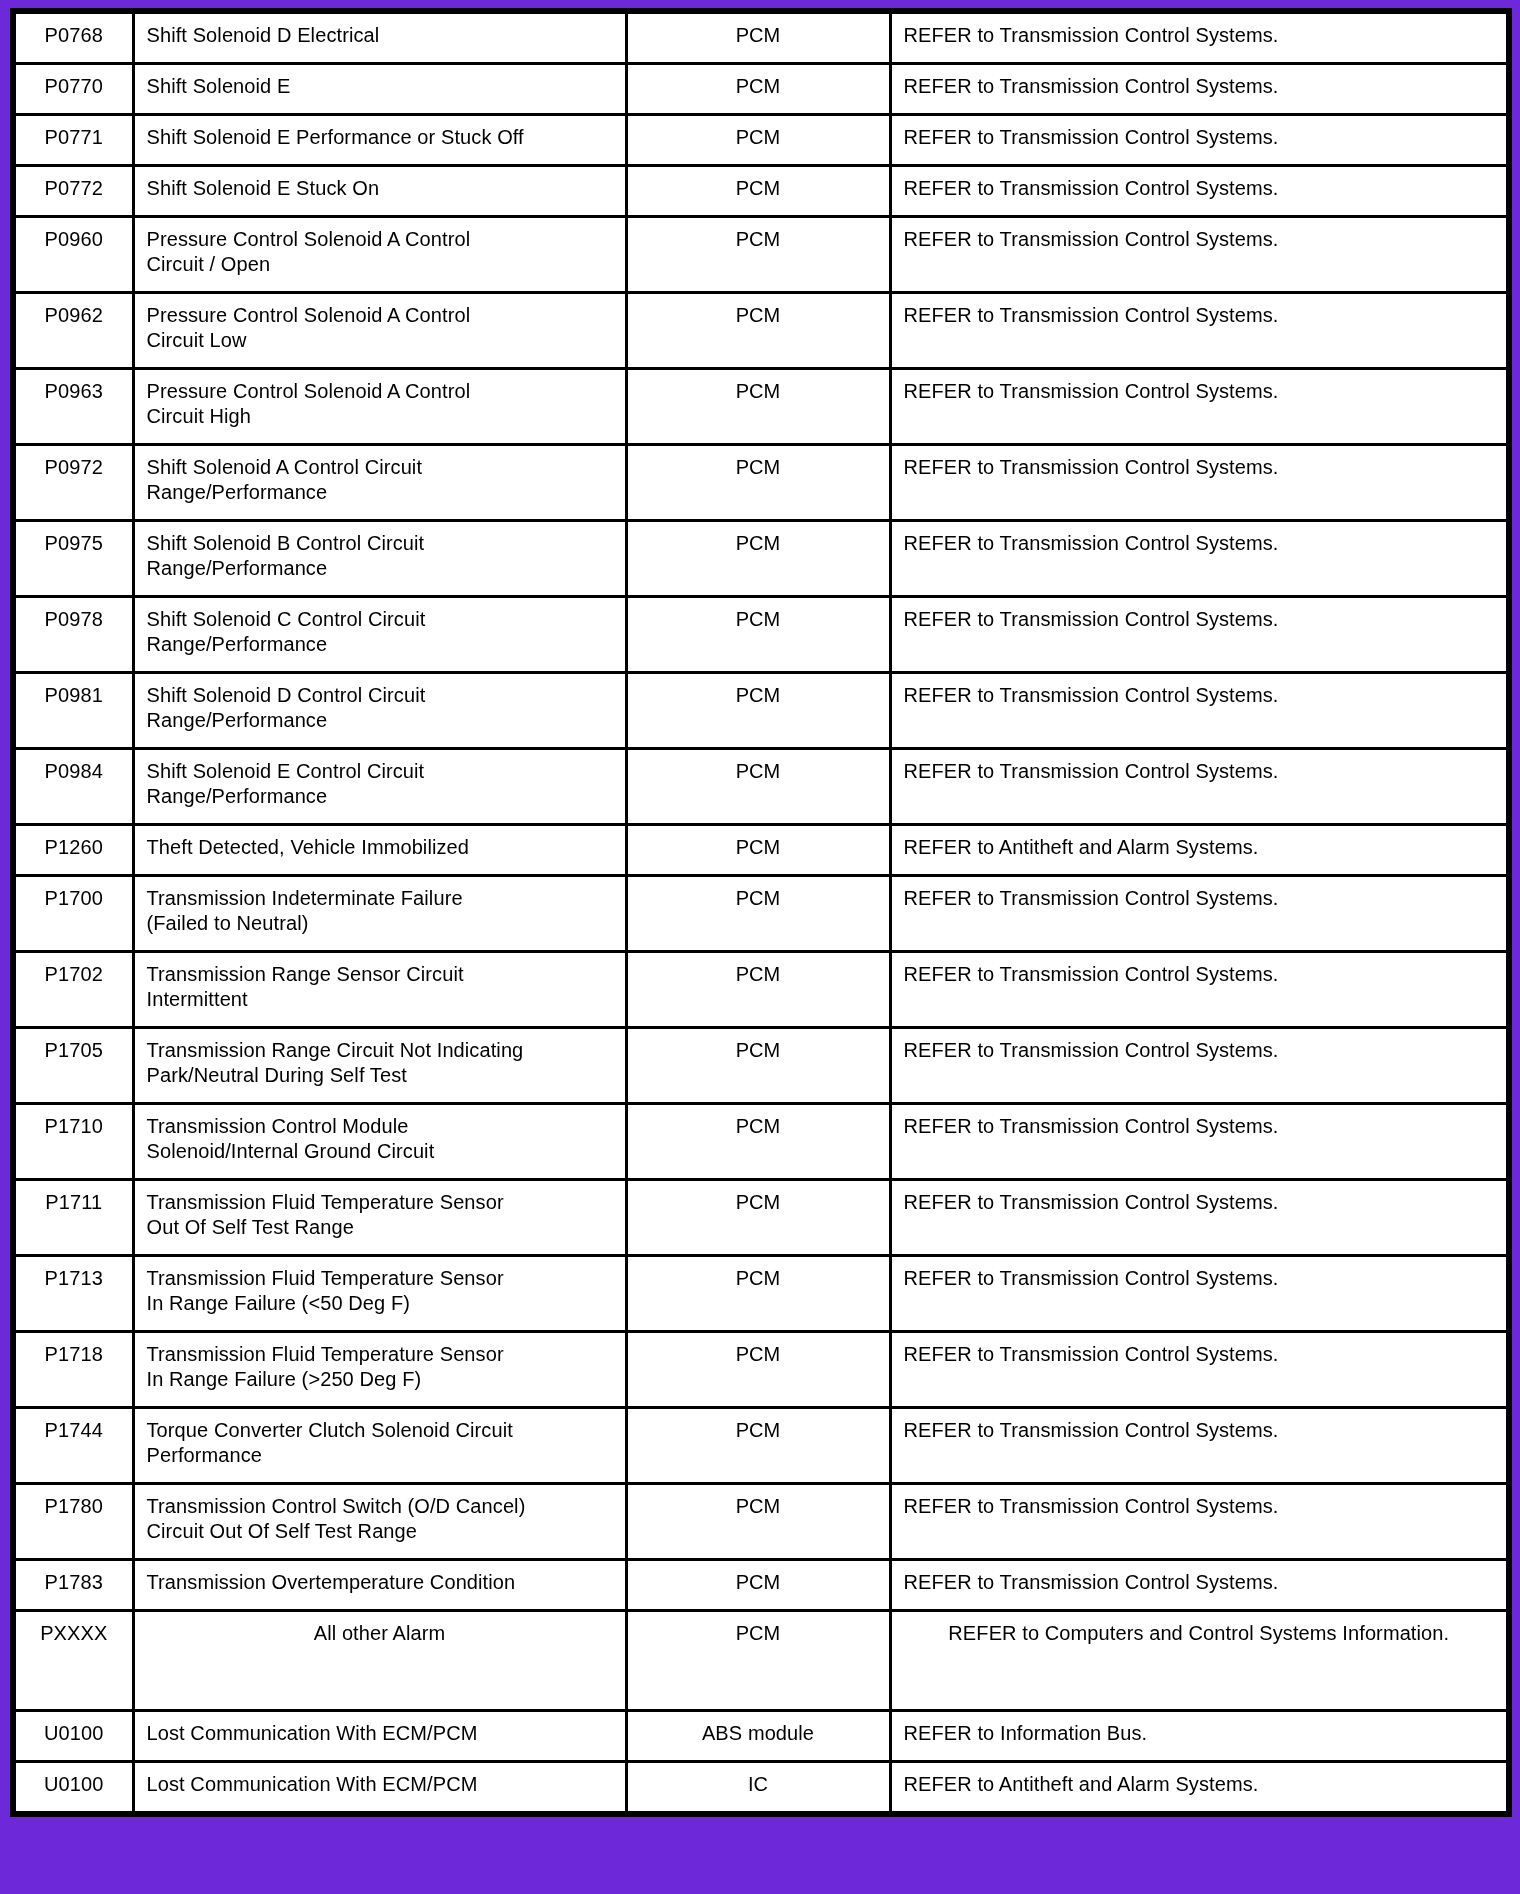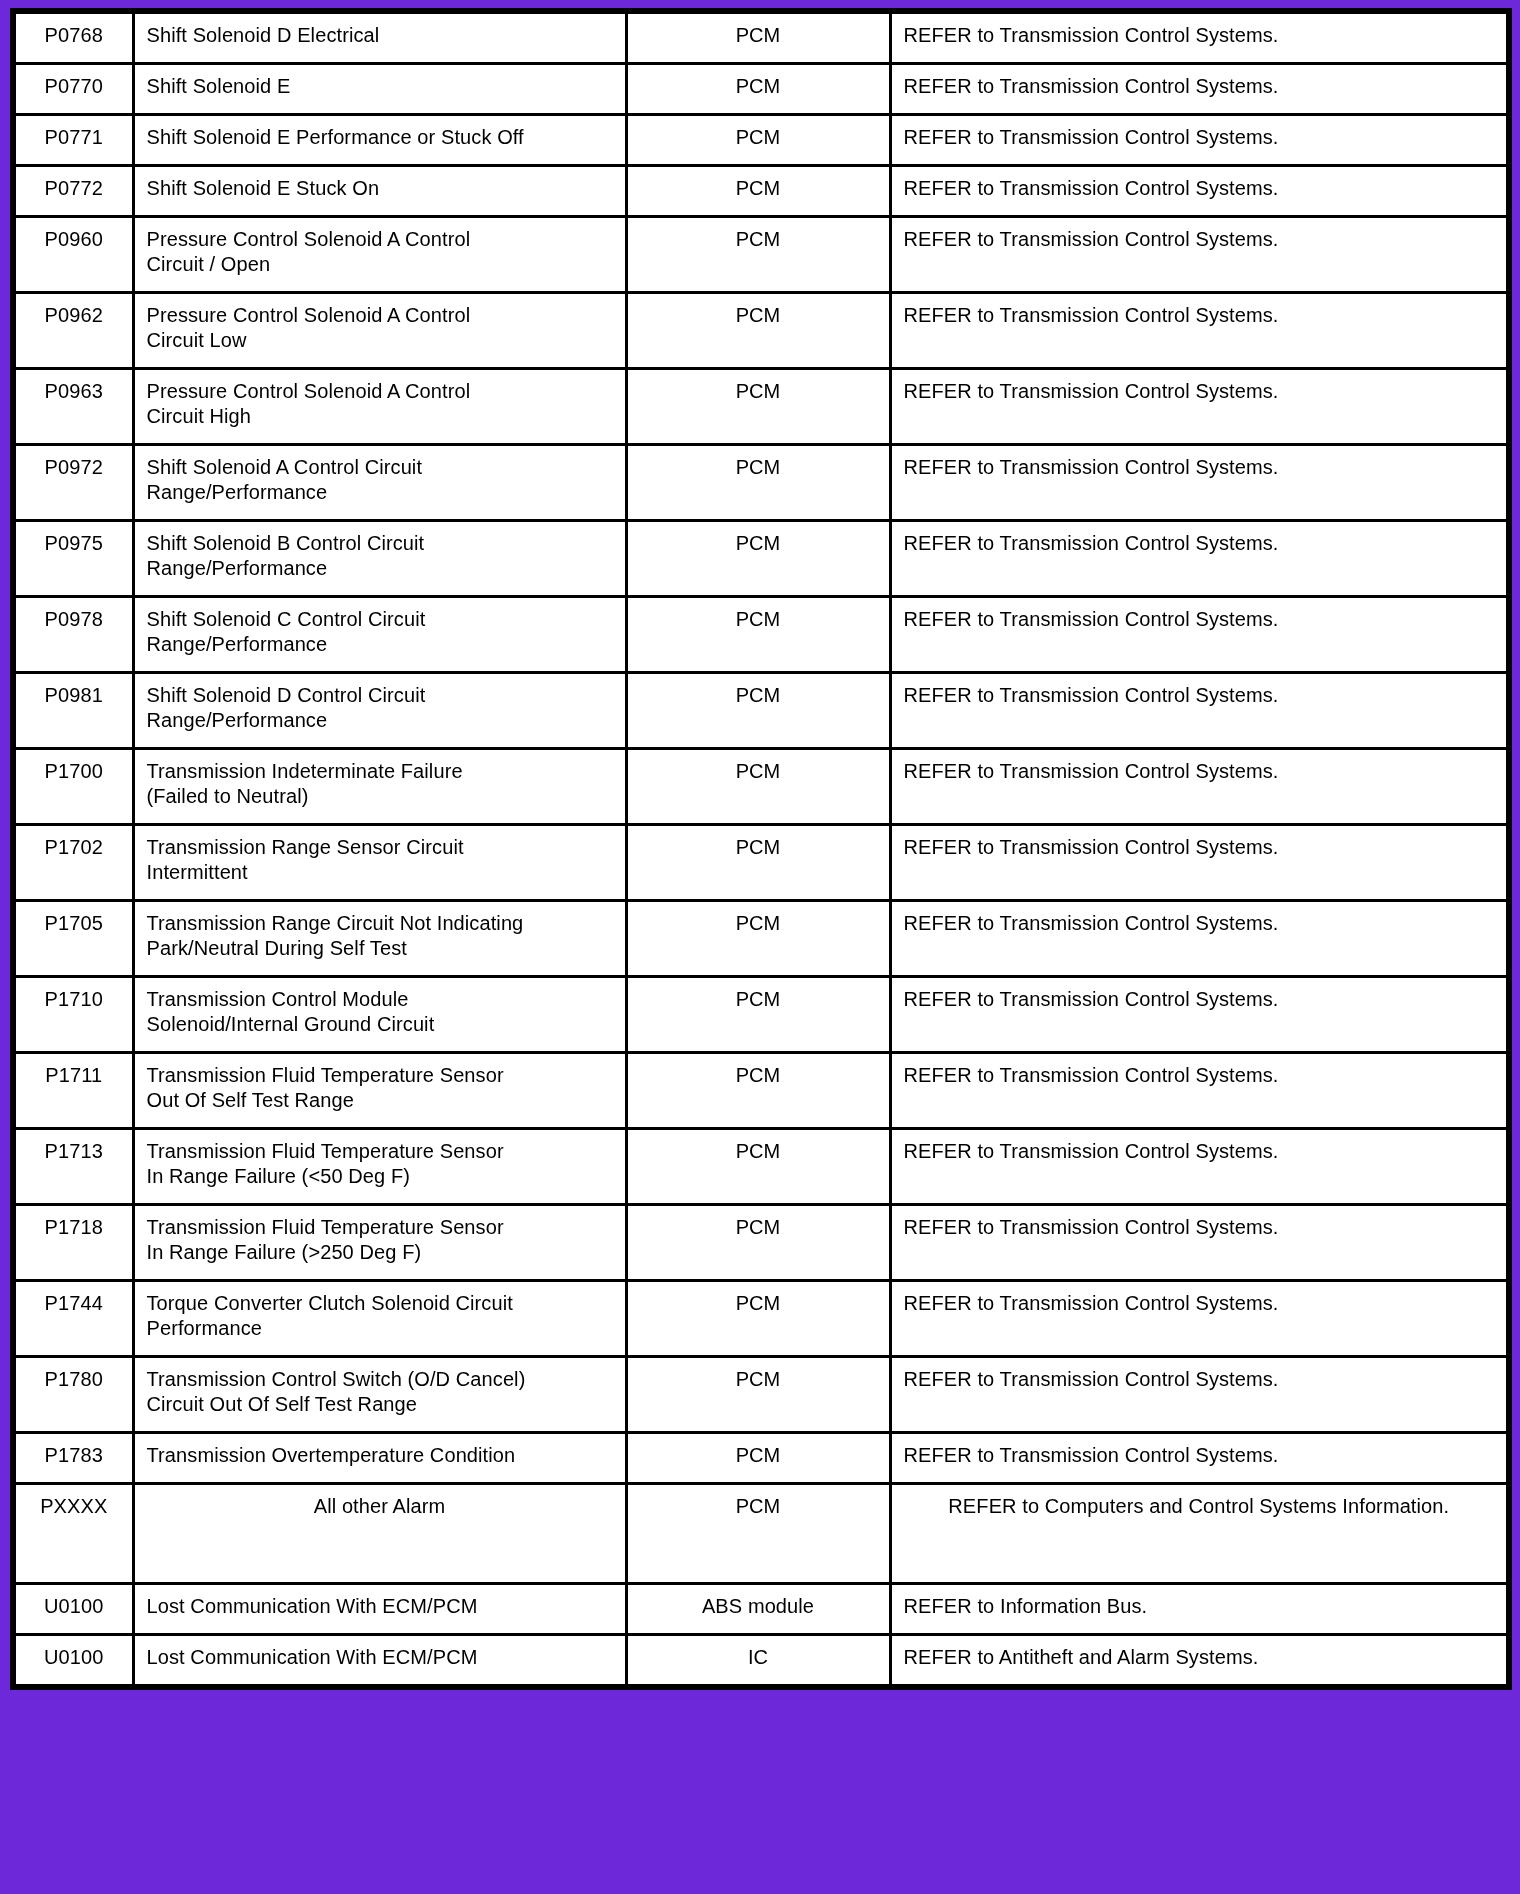--- a/index.html
+++ b/index.html
@@ -126,20 +126,33 @@
           <td class="cell-left">REFER to Transmission Control Systems.</td>
         </tr>
         <tr>
           <td class="cell-center">P0981</td>
           <td class="cell-left">Shift Solenoid D Control Circuit
 Range/Performance</td>
           <td class="cell-center">PCM</td>
           <td class="cell-left">REFER to Transmission Control Systems.</td>
         </tr>
         <tr>
+          <td class="cell-center">P0984</td>
+          <td class="cell-left">Shift Solenoid E Control Circuit
+Range/Performance</td>
+          <td class="cell-center">PCM</td>
+          <td class="cell-left">REFER to Transmission Control Systems.</td>
+        </tr>
+        <tr>
+          <td class="cell-center">P1260</td>
+          <td class="cell-left">Theft Detected, Vehicle Immobilized</td>
+          <td class="cell-center">PCM</td>
+          <td class="cell-left">REFER to Antitheft and Alarm Systems.</td>
+        </tr>
+        <tr>
           <td class="cell-center">P1700</td>
           <td class="cell-left">Transmission Indeterminate Failure
 (Failed to Neutral)</td>
           <td class="cell-center">PCM</td>
           <td class="cell-left">REFER to Transmission Control Systems.</td>
         </tr>
         <tr>
           <td class="cell-center">P1702</td>
           <td class="cell-left">Transmission Range Sensor Circuit
 Intermittent</td>

